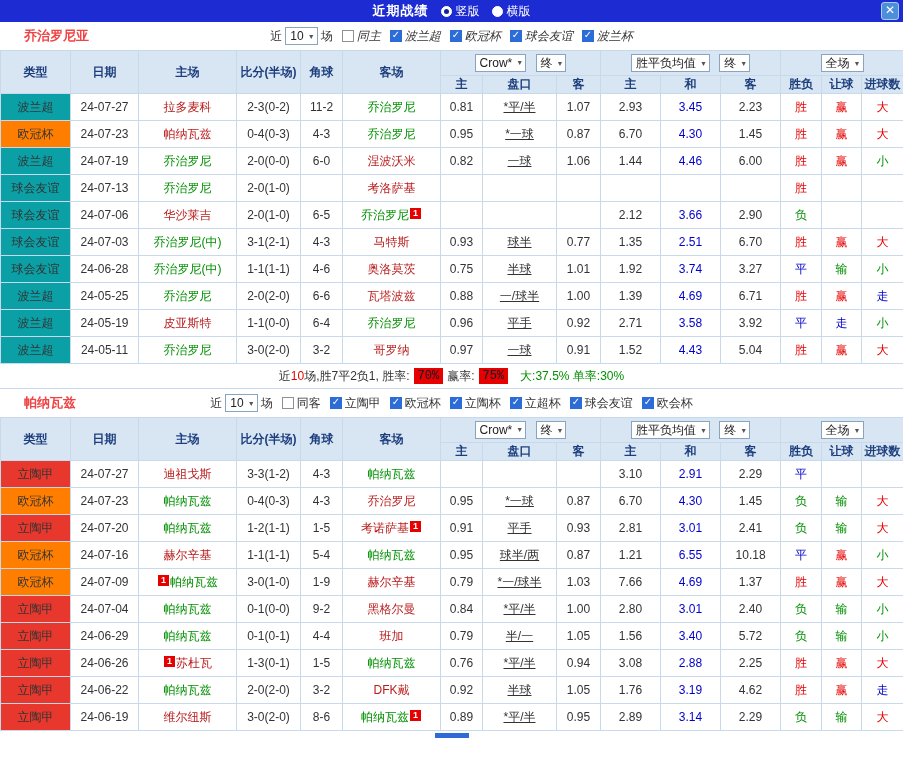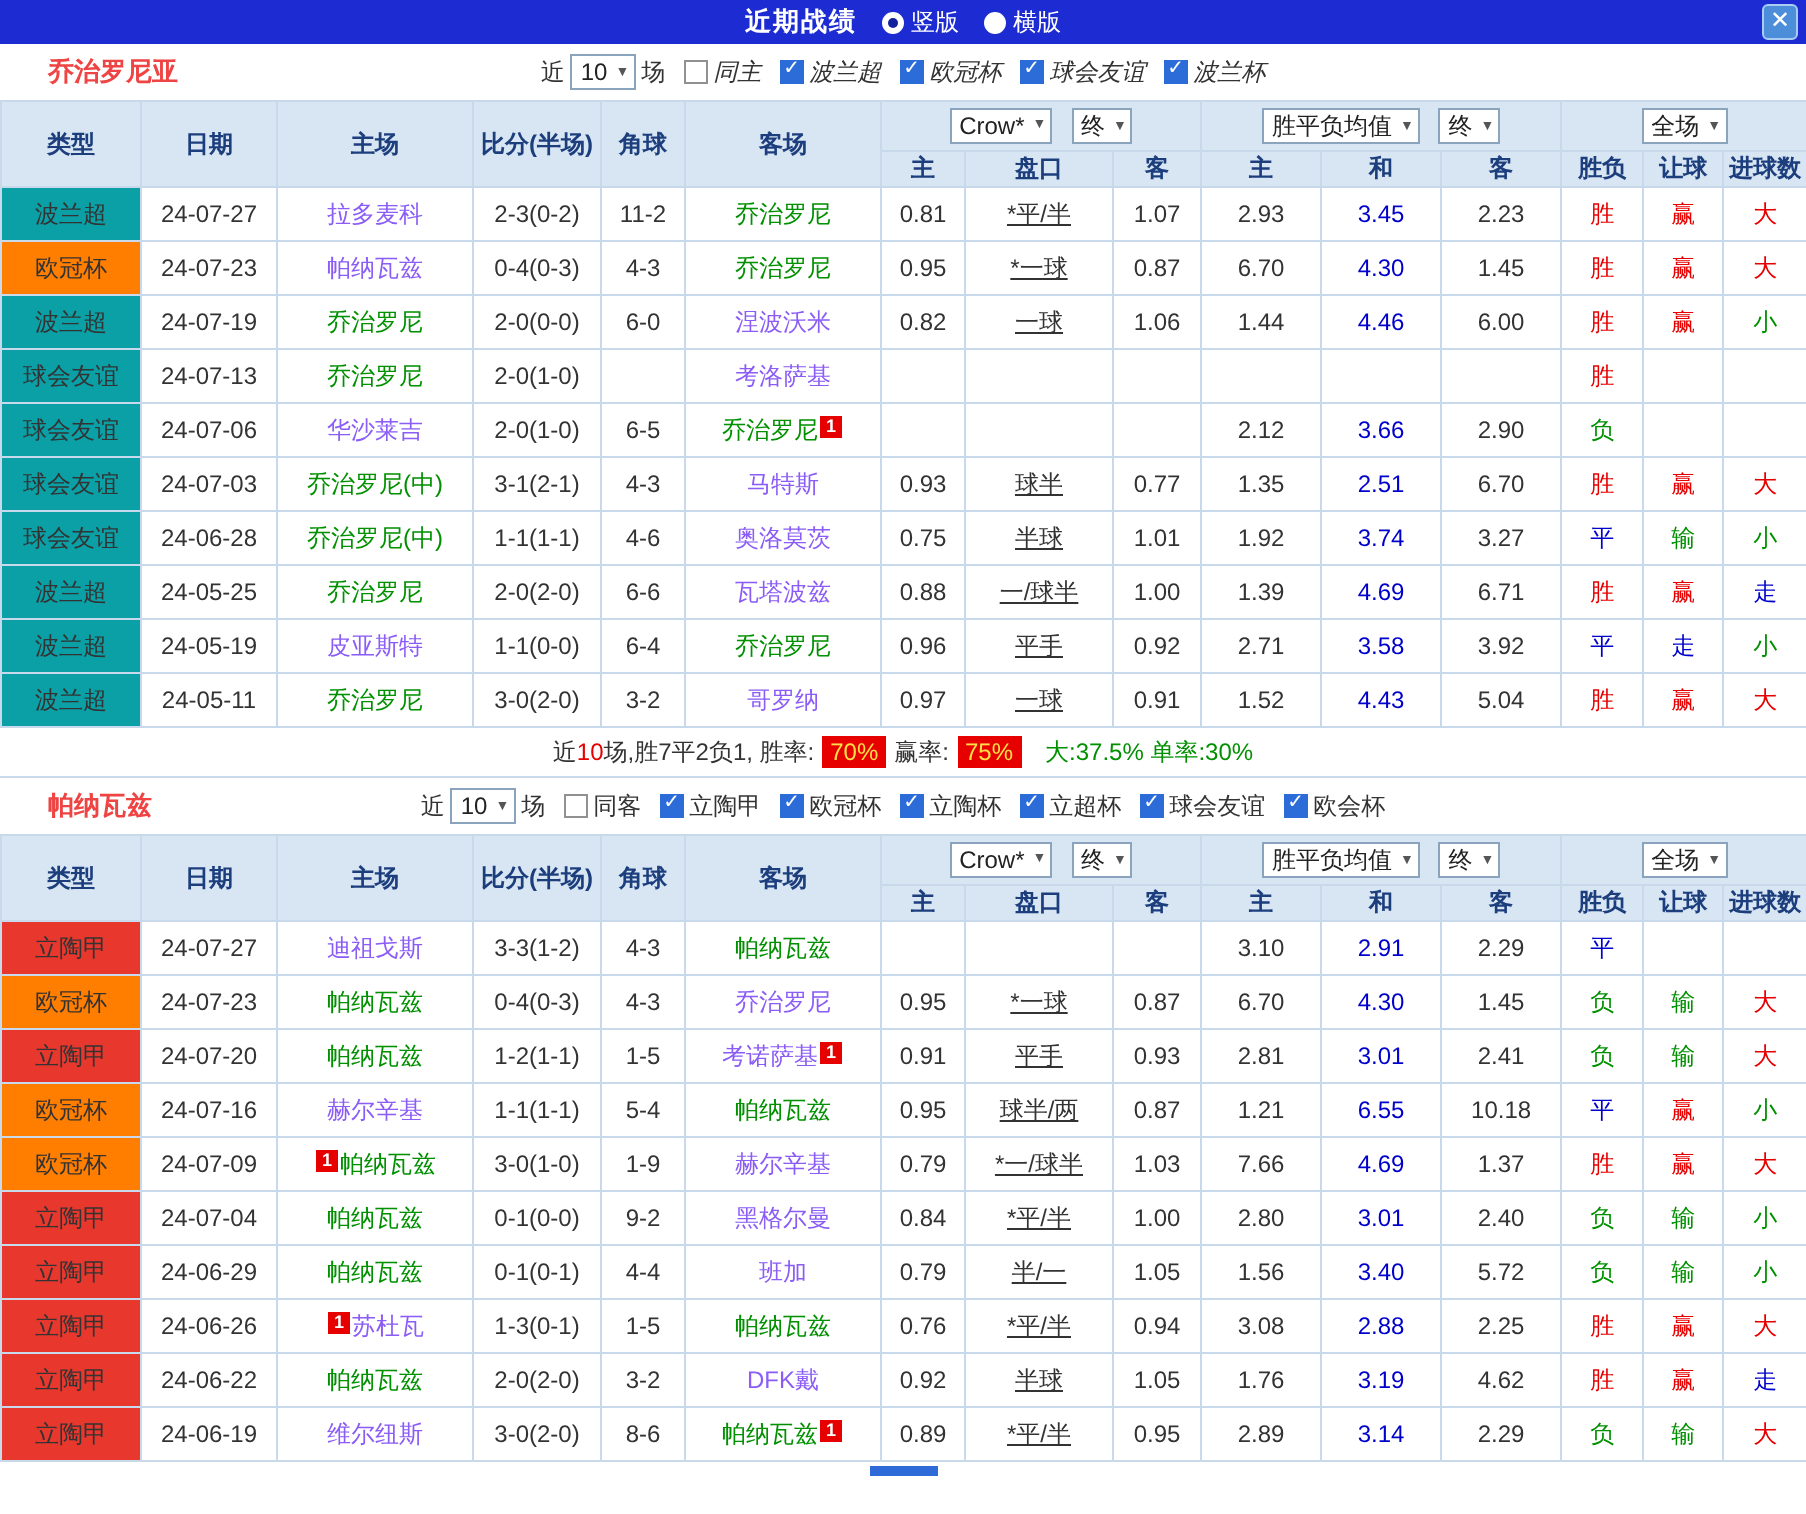--- a/index.html
+++ b/index.html
@@ -26,33 +26,33 @@
   .sel{display:inline-flex;align-items:center;height:18px;border:1px solid #8aa4bd;background:#fff;padding:0 2px 0 4px;gap:4px;margin:0 3px;cursor:pointer;font-weight:normal;color:#222;}
   .sel .arr{font-size:7px;color:#555;}
   
   .grid{border-collapse:collapse;table-layout:fixed;width:903px;}
   .grid th,.grid td{border:1px solid #c7d9ea;text-align:center;padding:0;overflow:hidden;white-space:nowrap;}
   .grid thead th{background:#d8e6f4;color:#1c3e7d;font-size:12px;font-weight:bold;}
   .hr1 th{height:25px;}
   .hr2 th{height:17px;}
   .grid td{height:27px;font-size:12px;color:#333;}
   .lg{color:#fff;}
-  .team{cursor:pointer;color:#8b5cf6;}
+  .team{cursor:pointer;color:#b91c1c;}
   .team.focus{color:#009000;}
   .card{display:inline-block;width:11px;height:11px;background:#e60000;color:#fff;font-size:9px;line-height:11px;text-align:center;vertical-align:3px;margin:0 1px;font-weight:bold;}
   .score{color:#ff3300;cursor:pointer;}
   .line{color:#e60000;text-decoration:underline;}
   .num{color:#333;}
   .num.draw{color:#0000cc;}
   .res.red{color:#e60000;}
   .res.green{color:#009000;}
   .res.blue{color:#0000cc;}
   
   .summary{height:25px;display:flex;align-items:center;justify-content:center;font-size:12px;color:#333;border-bottom:1px solid #c7d9ea;}
-  .badge{background:#e60000;color:#fde047;padding:1px 4px;margin:0 4px;}
+  .badge{background:#e60000;color:#0f172a;padding:1px 4px;margin:0 4px;font-family:Liberation Mono, monospace;}
   .t-red{color:#e60000;}
   .t-green{color:#009000;margin-left:8px;}
   .partial-row{height:7px;overflow:hidden;display:flex;justify-content:center;}
   .partial-badge{width:34px;height:20px;background:#2f6bd8;margin-top:2px;}
 </style>
 </head>
 <body>
 
 <div class="titlebar">
   <span class="dialog-title">近期战绩</span>

